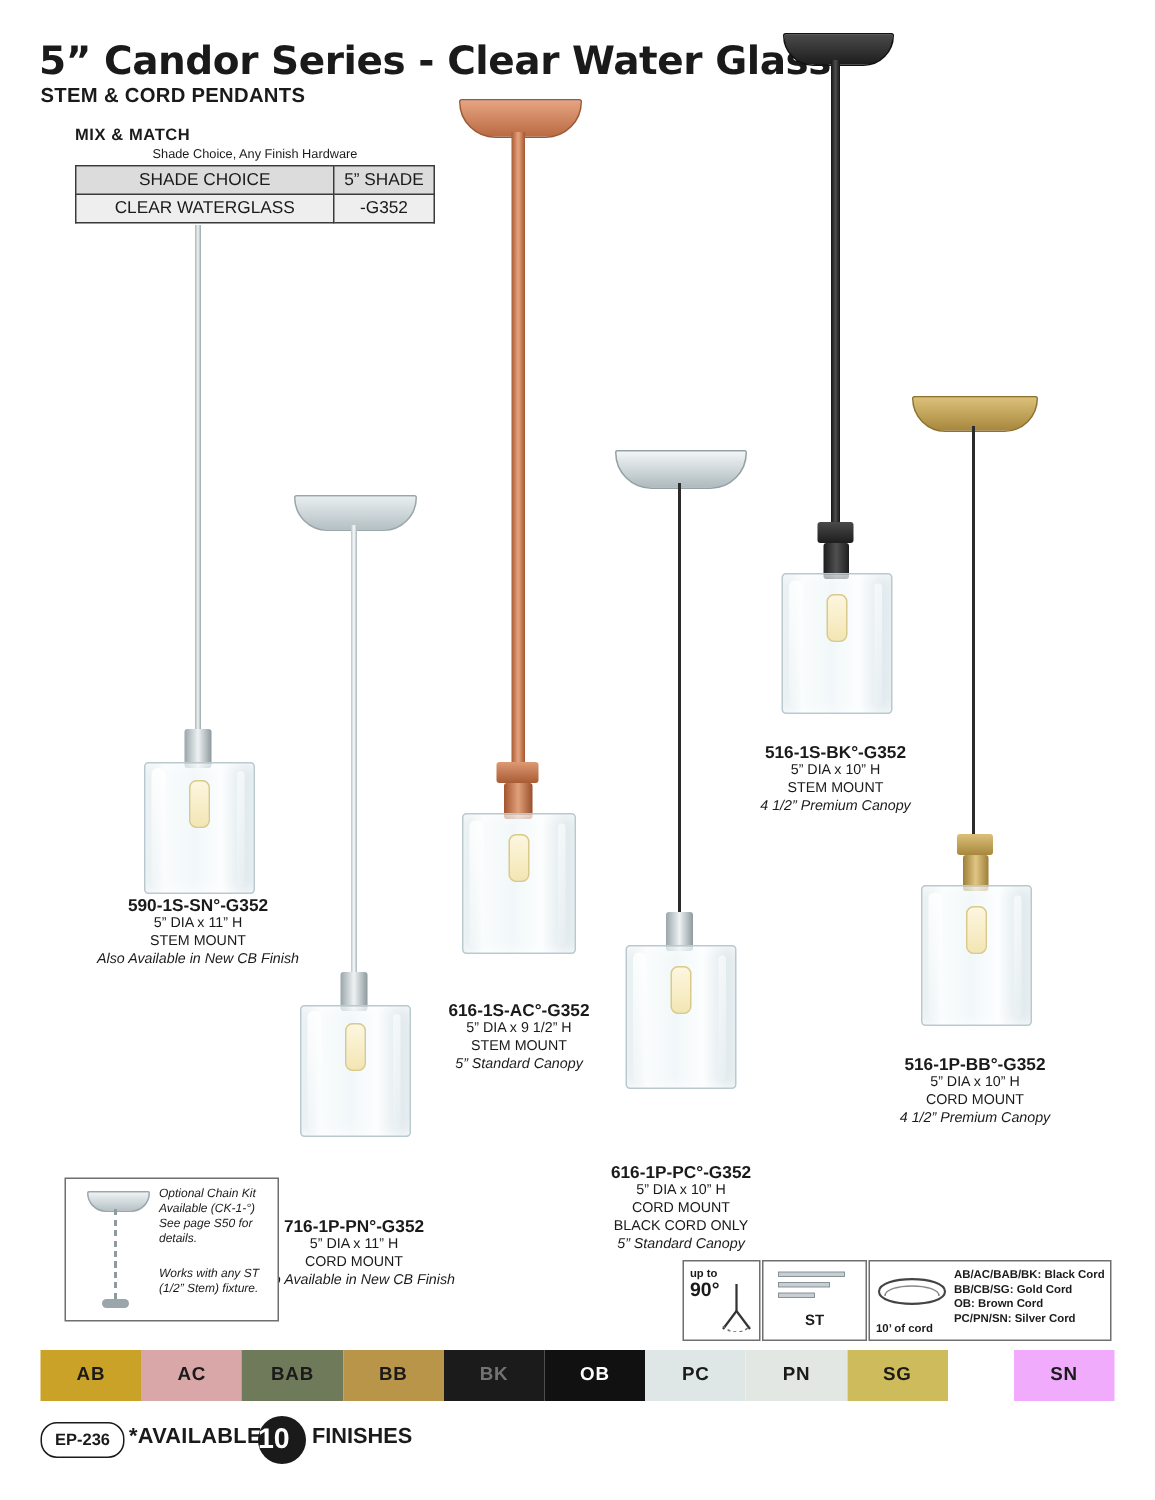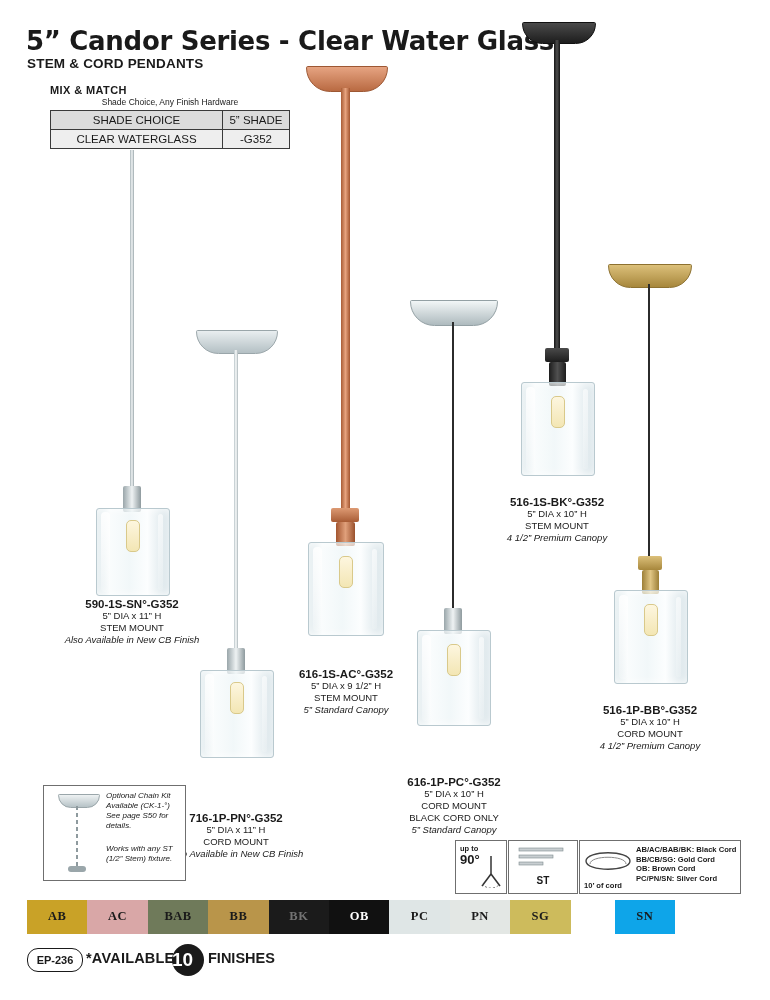--- a/index.html
+++ b/index.html
@@ -89,21 +89,21 @@
   .iconbox{position:absolute;border:1px solid #6f6f6f;background:#fff;}
   .hb{left:394px;top:840px;width:58px;height:52px;}
   .hb .l1{position:absolute;width:100%;text-align:center;font-size:9.5px;font-weight:bold;line-height:11px;top:8px;}
   .up90{left:455px;top:840px;width:50px;height:52px;}
   .stbox{left:508px;top:840px;width:68px;height:52px;}
   .cordbox{left:579px;top:840px;width:160px;height:52px;}
   .cordbox .codes{position:absolute;left:56px;top:4px;font-size:7.6px;line-height:9.6px;font-weight:bold;}
   .cordbox .tenft{position:absolute;left:4px;top:40px;font-size:7.6px;font-weight:bold;}
 
   
-  .swatches{position:absolute;left:27px;top:900px;width:648px;height:34px;display:flex;font-family:Liberation Serif, serif;}
+  .swatches{position:absolute;left:27px;top:900px;width:716px;height:34px;display:flex;}
   .sw{flex:1;position:relative;}
   .sw span{
     position:absolute;left:0;right:0;top:9px;text-align:center;
     font-size:12.5px;font-weight:bold;letter-spacing:0.5px;
   }
 
   
   .ep{
     position:absolute;left:27px;top:948px;width:54px;height:22px;
     border:1.5px solid #1a1a1a;border-radius:11px;
@@ -297,21 +297,21 @@
       </div>
     <div class="sw" style="background:#dfe6e6;">
         <span style="color:#1a1a1a">PC</span>
       </div>
     <div class="sw" style="background:#e3e7e4;">
         <span style="color:#1a1a1a">PN</span>
       </div>
     <div class="sw" style="background:#cdbb5c;">
         <span style="color:#1a1a1a">SG</span>
       </div>
-    <div class="sw" style="background:#0ea5e9;margin-left:44px;">
+    <div class="sw" style="background:#f0abfc;margin-left:44px;">
         <span style="color:#1a1a1a">SN</span>
       </div>
   </div>
 
   <div class="ep">EP-236</div>
   <div class="avail">*AVAILABLE IN</div>
   <div class="ten">10</div>
   <div class="finishes-word">FINISHES</div>
 
 </div>

